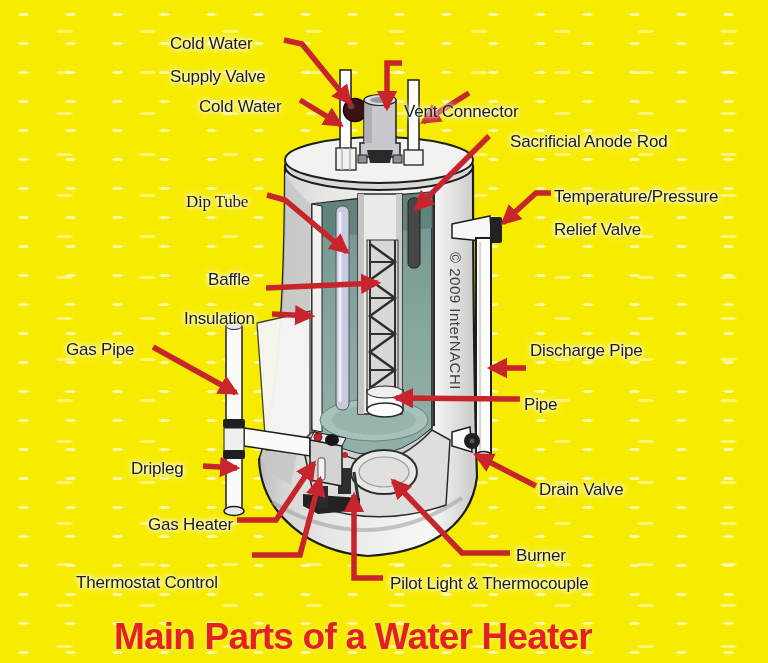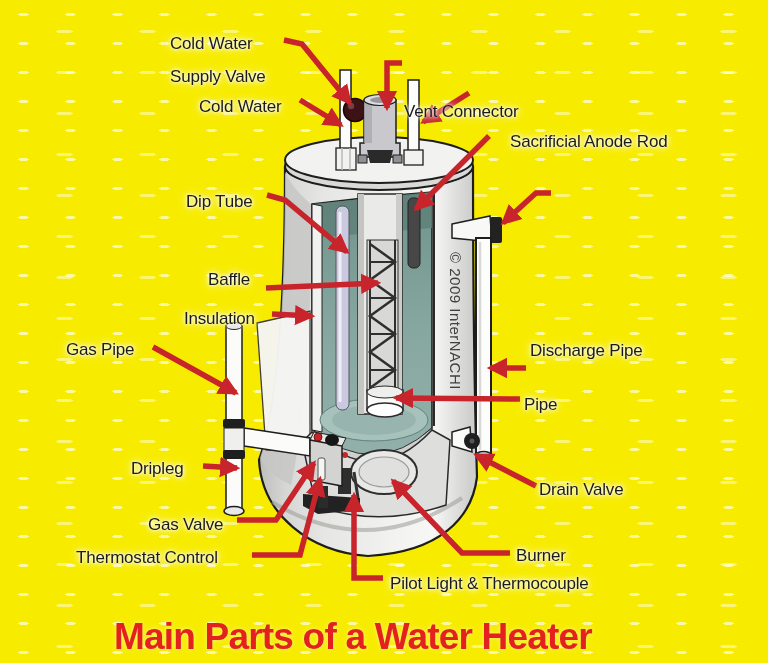--- a/index.html
+++ b/index.html
@@ -199,28 +199,30 @@
       <path marker-end="url(#ah)" d="M 510,553 L 462,553 L 393,481"></path>
       <path marker-end="url(#ah)" d="M 383,578 L 354,578 L 354,495"></path>
     </g>
   </svg>
 
   <div class="label" style="left:170px;top:27px;">Cold Water
 Supply Valve</div>
   <div class="label" style="left:404px;top:55px;margin-top:40px;">Vent Connector</div>
   <div class="label" style="left:199px;top:90px;">Cold Water</div>
   <div class="label" style="left:494px;top:125px;padding-left:16px;">Sacrificial Anode Rod</div>
-  <div class="label" style="left:186px;top:185px;">Dip Tube</div>
+  <div class="label" style="left:186px;top:185px;font-family:Liberation Serif, serif;">Dip Tube</div>
+  <div class="label" style="left:554px;top:180px;">Temperature/Pressure
+Relief Valve</div>
   <div class="label" style="left:208px;top:263px;">Baffle</div>
   <div class="label" style="left:184px;top:302px;text-align:center;">Insulation</div>
   <div class="label" style="left:66px;top:333px;">Gas Pipe</div>
   <div class="label" style="left:530px;top:334px;">Discharge Pipe</div>
   <div class="label" style="left:524px;top:388px;">Pipe</div>
   <div class="label" style="left:131px;top:452px;">Dripleg</div>
   <div class="label" style="left:539px;top:473px;">Drain Valve</div>
-  <div class="label" style="left:148px;top:508px;">Gas Valve</div>
-  <div class="label" style="left:76px;top:541px;">Thermostat Control</div>
+  <div class="label" style="left:148px;top:508px;">Gas Heater</div>
+  <div class="label" style="left:76px;top:566px;">Thermostat Control</div>
   <div class="label" style="left:516px;top:539px;">Burner</div>
   <div class="label" style="left:390px;top:567px;">Pilot Light &amp; Thermocouple</div>
 
   <div class="title">Main Parts of a Water Heater</div>
 
 </div>
 
 </body></html>

